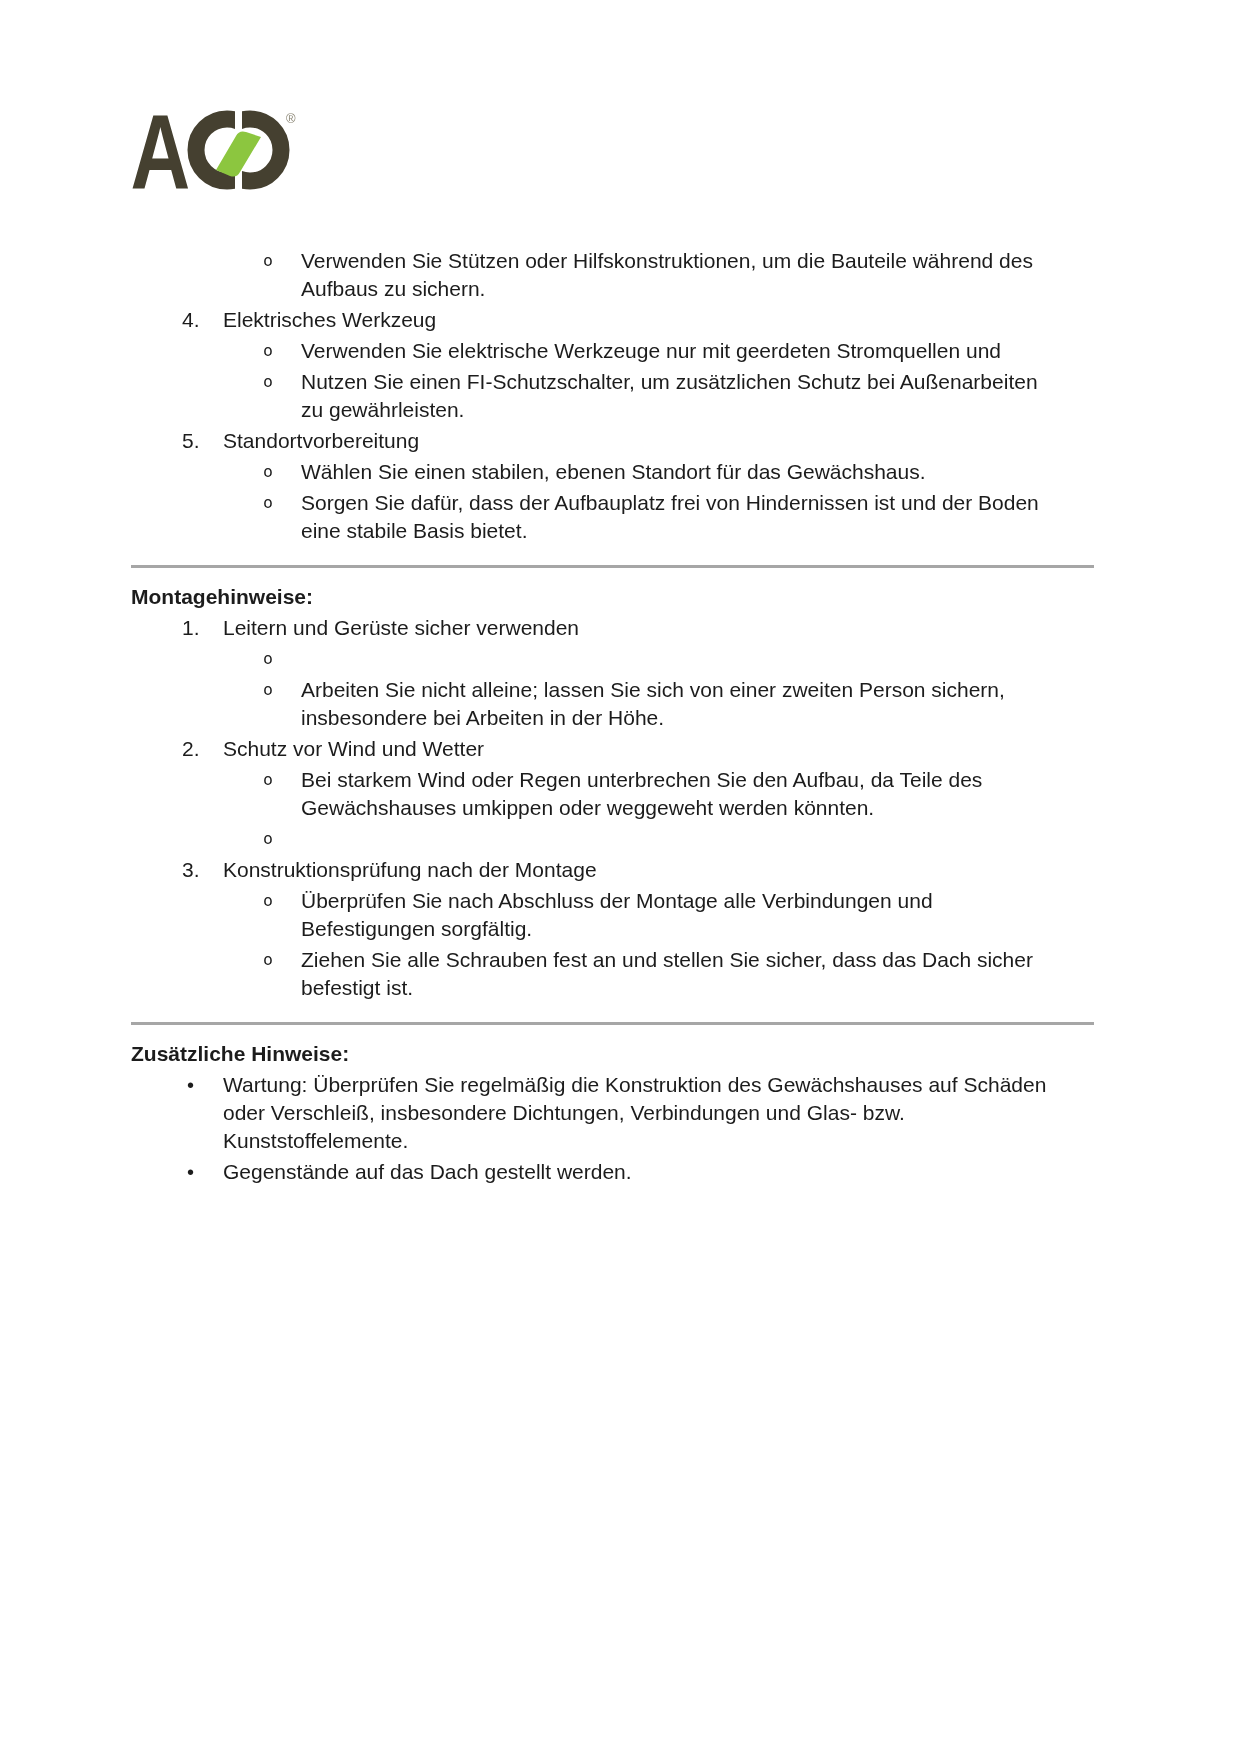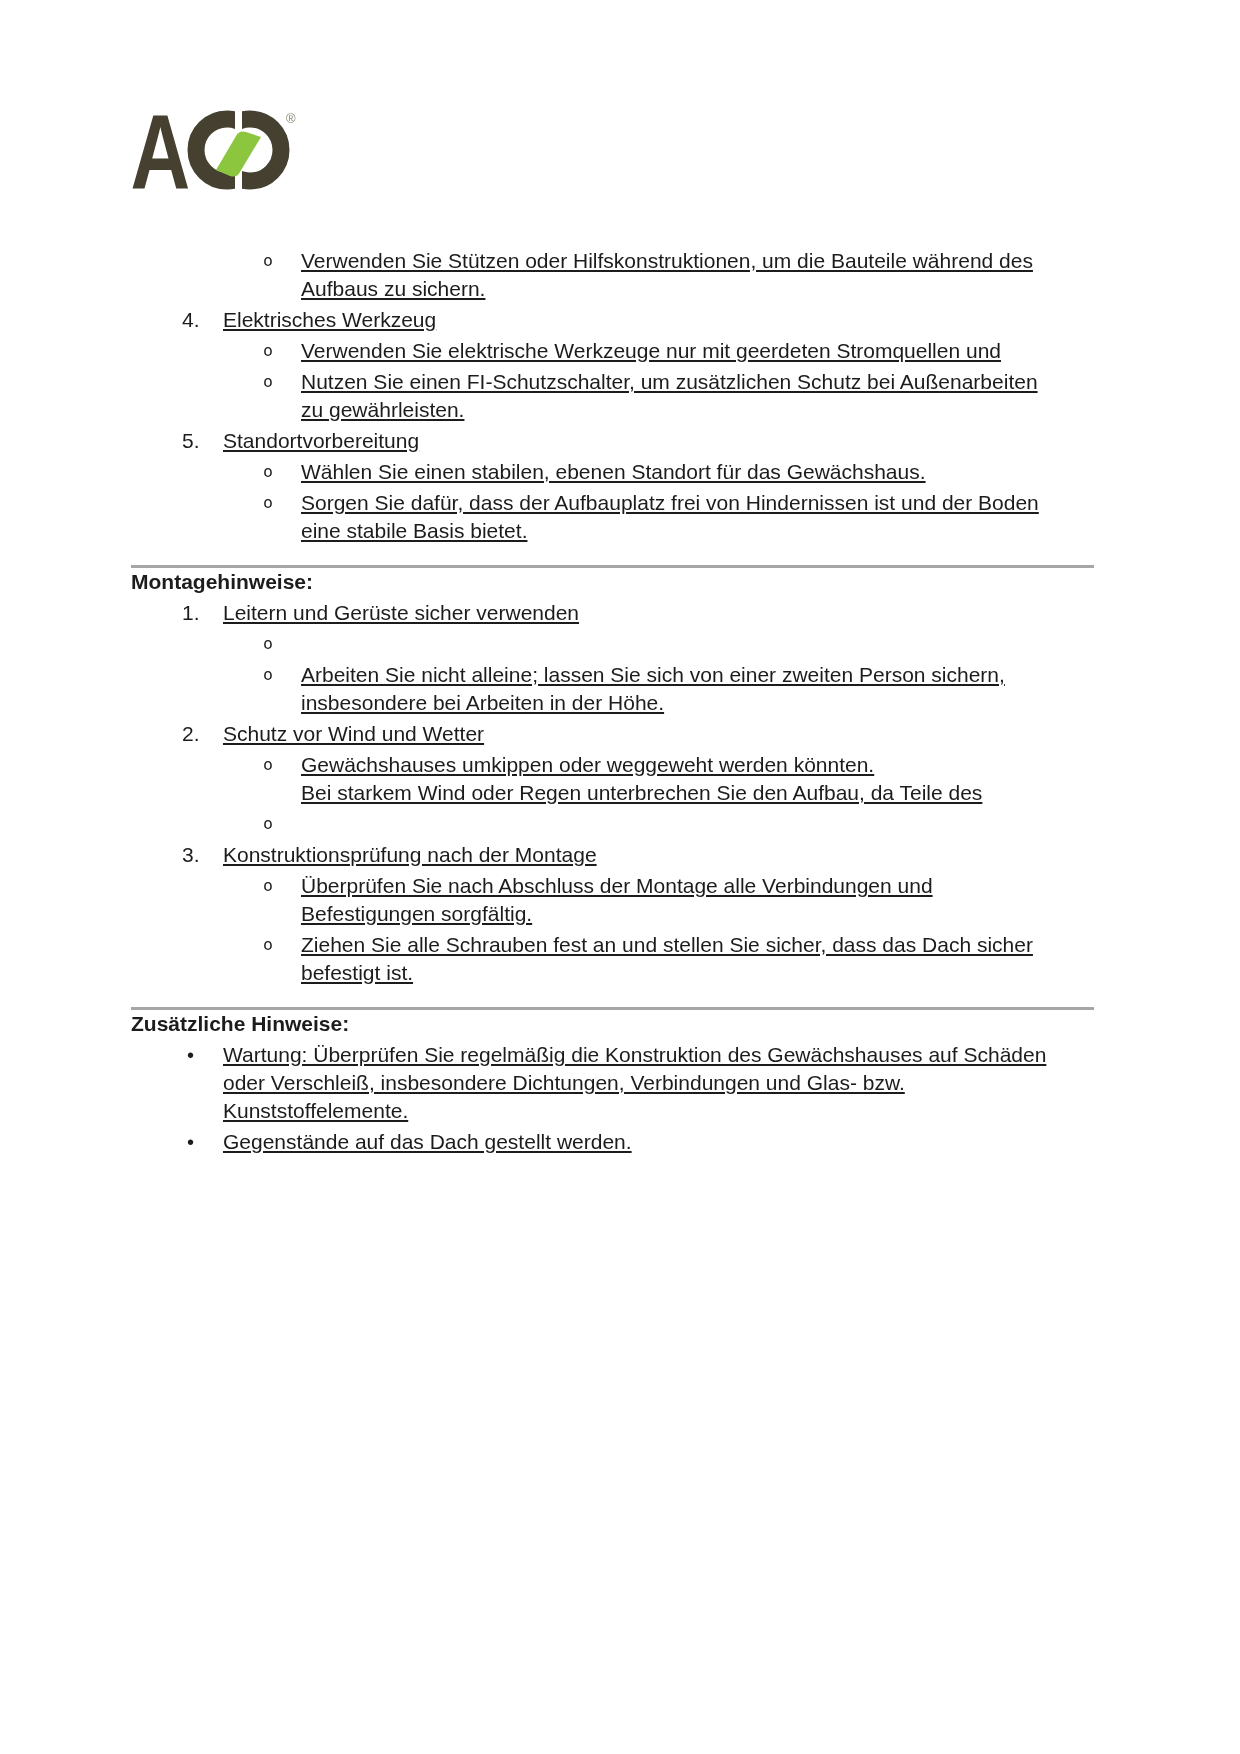--- a/index.html
+++ b/index.html
@@ -41,41 +41,42 @@
   }
   .doc {
     position: absolute;
     left: 131px;
     top: 244px;
     width: 979px;
     font-size: 21px;
     line-height: 28px;
   }
   .heading {
+    margin-top: 15px;
     font-weight: 700;
     line-height: 28px;
   }
   .divider {
     margin-top: 20px;
     height: 3px;
     width: 963px;
     background: var(--divider-color, #a6a6a6);
   }
   .row { display: flex; align-items: flex-start; margin-top: 3px; }
   .marker { flex: none; line-height: 28px; }
   .n1 .marker { margin-left: 51px; width: 41px; }
   .b1 .marker { margin-left: 56px; width: 36px; font-size: 20px; }
   .l2 .marker {
     margin-left: 132px;
     width: 38px;
     font-family: "DejaVu Sans Mono", monospace;
     font-size: 16.5px;
   }
   .text { flex: 1 1 auto; min-width: 0; }
-  .line { white-space: nowrap; line-height: 28px; text-decoration: underline; }
+  .line { white-space: nowrap; line-height: 28px; }
 </style>
 </head>
 <body>
 
 <div class="page">
 
   <div class="logo">
     <svg viewBox="0 0 158 80" aria-hidden="true">
       <defs>
         <clipPath id="clipC">
@@ -165,22 +166,22 @@
       </div>
       <div class="row n1">
         <span class="marker">2.</span>
         <div class="text">
           <div class="line">Schutz vor Wind und Wetter</div>
         </div>
       </div>
       <div class="row l2">
         <span class="marker">o</span>
         <div class="text">
+          <div class="line">Bei starkem Wind oder Regen unterbrechen Sie den Aufbau, da Teile des</div>
           <div class="line">Gewächshauses umkippen oder weggeweht werden könnten.</div>
-          <div class="line">Bei starkem Wind oder Regen unterbrechen Sie den Aufbau, da Teile des</div>
         </div>
       </div>
       <div class="row l2">
         <span class="marker">o</span>
       </div>
       <div class="row n1">
         <span class="marker">3.</span>
         <div class="text">
           <div class="line">Konstruktionsprüfung nach der Montage</div>
         </div>

